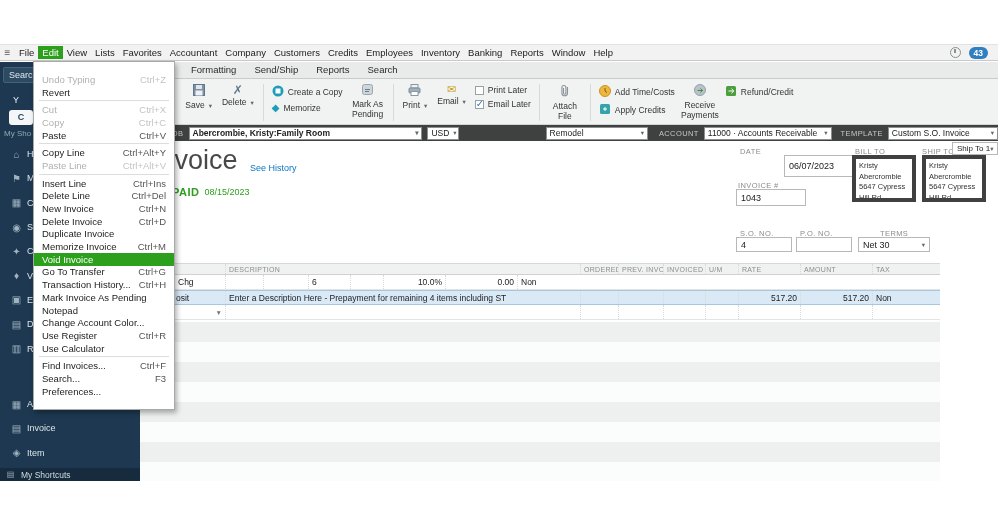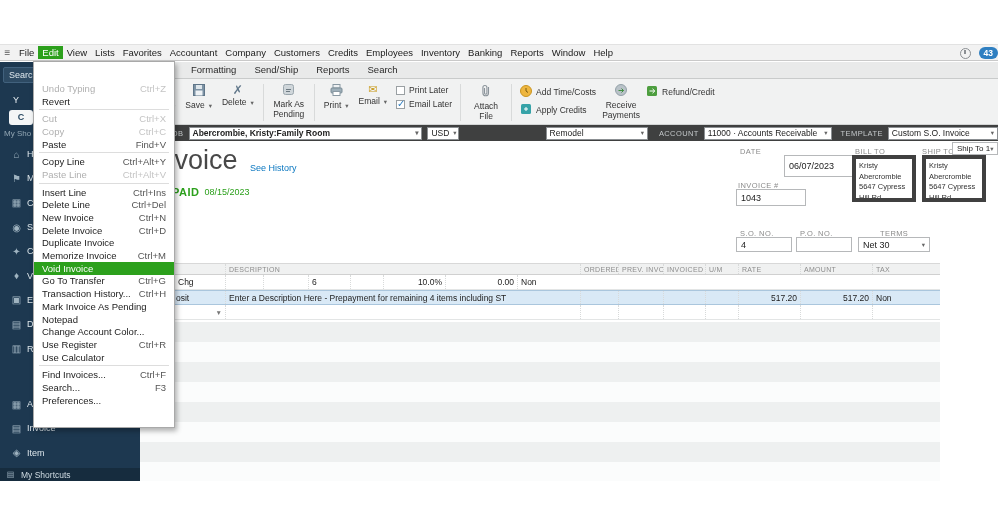--- a/index.html
+++ b/index.html
@@ -4,21 +4,21 @@
 <style>
   *{margin:0;padding:0;box-sizing:border-box;}
   body{width:998px;height:524px;background:#fff;font-family:"Liberation Sans",sans-serif;-webkit-font-smoothing:antialiased;}
   .screen{position:relative;width:998px;height:524px;overflow:hidden;background:#fff;color:#222;}
 
   
   .menubar{position:absolute;top:44px;left:0;width:998px;height:17px;background:#f2f2f2;border-top:1px solid #e2e2e2;border-bottom:1px solid #c9c9c9;display:flex;align-items:center;font-size:9.5px;color:#1a1a1a;}
   .hamb{width:15px;text-align:center;color:#555;font-size:10px;}
   .mb-item{padding:1px 4px;white-space:nowrap;cursor:default;}
   .mb-item.active{background:#2ca01c;color:#fff;}
-  .mb-right{margin-left:auto;display:flex;align-items:flex-end;gap:8px;}
+  .mb-right{margin-left:auto;display:flex;align-items:flex-start;gap:8px;padding-right:10px;}
   .clock{width:11px;height:11px;border:1.5px solid #8b8f93;border-radius:50%;position:relative;}
   .clock:after{content:"";position:absolute;left:3.5px;top:1.5px;width:1.5px;height:4px;background:#8b8f93;}
   .nbadge{background:#2f7fc1;color:#fff;border-radius:8px;font-size:8.5px;line-height:12px;padding:0 5px;font-weight:bold;}
 
   
   .app{position:absolute;top:62px;left:0;width:998px;height:419px;}
 
   
   .sidebar{position:absolute;left:0;top:0;width:140px;height:419px;background:#1d3850;color:#e8eef2;font-size:9px;}
   .sb-search{position:absolute;left:3px;top:5px;width:132px;height:16px;background:#2d4a63;border:1px solid #41617d;border-radius:2px;line-height:14px;padding:0 5px;color:#dfe8ee;}
@@ -85,21 +85,21 @@
   .gc:first-child{border-left:none;}
   .c-item{width:85px;} .c-desc{width:355px;} .c-ord{width:38px;justify-content:flex-end;} .c-prev{width:45px;justify-content:flex-end;} .c-inv{width:42px;} .c-um{width:33px;} .c-rate{width:62px;justify-content:flex-end;} .c-amt{width:72px;justify-content:flex-end;} .c-tax{width:40px;} .c-fill{flex:1;border-left:1px dotted #d8dada;}
   .pl38{padding-left:38px;} .pl36{padding-left:36px;}
   .caret{margin-left:auto;font-size:6.5px;color:#777;}
   .stripes{position:absolute;left:0;top:181px;width:800px;}
   .stripe{height:20px;}
   .stripe:nth-child(odd){background:#eef0f0;}
   .stripe:nth-child(even){background:#fbfcfc;}
 
   
-  .editmenu{position:absolute;left:33px;top:61px;width:142px;background:#fff;border:1px solid #a9a9a9;box-shadow:2px 3px 5px rgba(0,0,0,.3);font-size:9.5px;padding:20px 0;z-index:60;}
+  .editmenu{position:absolute;left:33px;top:61px;width:142px;background:#fff;border:1px solid #a9a9a9;box-shadow:2px 3px 5px rgba(0,0,0,.3);font-size:9.5px;padding:11px 0;z-index:60;}
   .mi{display:flex;justify-content:space-between;align-items:center;height:12.7px;padding:0 8px;color:#222;cursor:default;}
   .mi .ms{color:#555;margin-left:8px;}
   .mi.dis{color:#b0b0b0;} .mi.dis .ms{color:#c4c4c4;}
   .mi.hl{background:#2ca01c;color:#fff;} .mi.hl .ms{color:#fff;}
   .msep{border-top:1px solid #ddd;margin:2px 5px;}
 </style>
 </head>
 <body>
 
 <div class="screen">
@@ -224,20 +224,33 @@
             </span>
         </div>
         <div class="tb-col">
           <span class="glyph" style="font-size:12px;color:#5f7689;">✗</span>
           <span class="tb-row">
               <span>Delete</span>
               <span class="dd">▾</span>
             </span>
         </div>
         <div class="vsep"></div>
+        <div class="tb-rows">
+          <span class="tb-row">
+              <span><svg width="12" height="12">
+                  <circle cx="6" cy="6" r="5.5" fill="#1d9dba"></circle>
+                  <rect x="3.5" y="3.5" width="5" height="5" fill="#fff"></rect>
+                </svg></span>
+              <span>Create a Copy</span>
+            </span>
+          <span class="tb-row">
+              <span class="glyph" style="font-size:10px;color:#1d9dba;">◆</span>
+              <span>Memorize</span>
+            </span>
+        </div>
         <div class="tb-col narrow">
           <span><svg width="11" height="11">
                 <rect x=".5" y=".5" width="10" height="10" rx="2" fill="#cfd6da" stroke="#9aa6ad"></rect>
                 <path d="M3 5.5h5M3 7.5h4" stroke="#6d7a82"></path>
               </svg></span>
           <span>Mark As Pending</span>
         </div>
         <div class="vsep"></div>
         <div class="tb-col">
           <span><svg width="13" height="12">
@@ -464,21 +477,21 @@
     <div class="mi dis">
         <span>Cut</span>
         <span class="ms">Ctrl+X</span>
       </div>
     <div class="mi dis">
         <span>Copy</span>
         <span class="ms">Ctrl+C</span>
       </div>
     <div class="mi">
         <span>Paste</span>
-        <span class="ms">Find+V</span>
+        <span class="ms">Ctrl+V</span>
       </div>
     <div class="msep"></div>
     <div class="mi">
         <span>Copy Line</span>
         <span class="ms">Ctrl+Alt+Y</span>
       </div>
     <div class="mi dis">
         <span>Paste Line</span>
         <span class="ms">Ctrl+Alt+V</span>
       </div>

